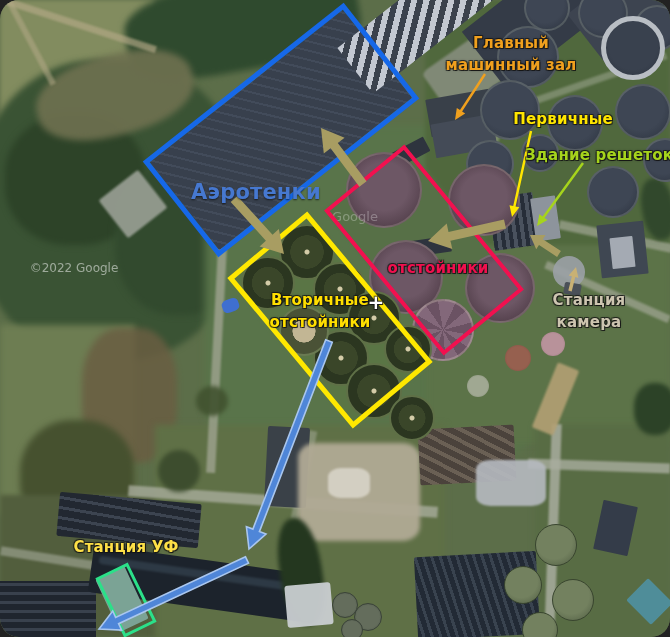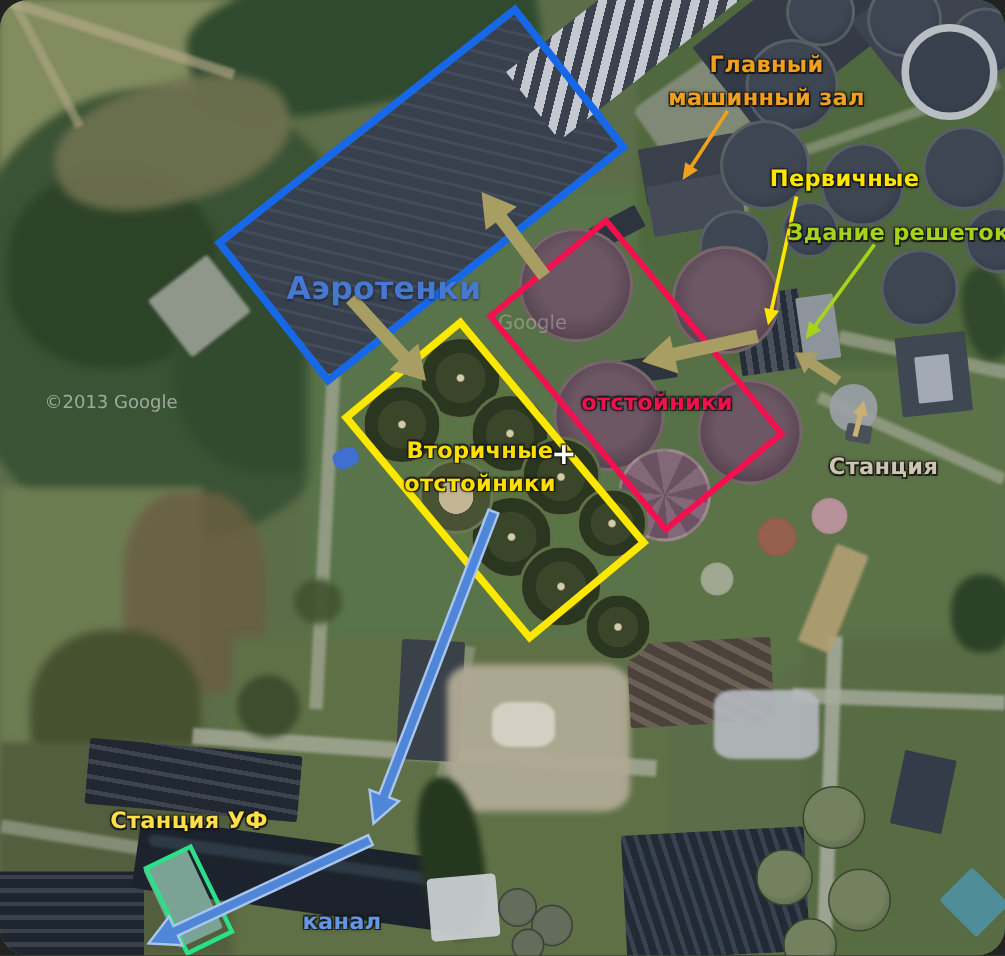--- a/index.html
+++ b/index.html
@@ -164,23 +164,23 @@
       </div>
       <div class="map-label" style="left: 320px; top: 311px; transform: translate(-50%, -50%); color: rgb(255, 223, 0); font-size: 15px; text-shadow: rgba(20, 20, 20, 0.85) 1px 1px 0px, rgba(20, 20, 20, 0.6) -1px -1px 0px, rgba(20, 20, 20, 0.6) 1px -1px 0px, rgba(20, 20, 20, 0.6) -1px 1px 0px, rgba(0, 0, 0, 0.5) 0px 0px 3px;">
         <span class="ln">Вторичные</span>
         <span class="ln">отстойники</span>
       </div>
       <div class="map-label" style="left: 376px; top: 302px; transform: translate(-50%, -50%); color: rgb(255, 255, 255); font-size: 20px; text-shadow: rgba(20, 20, 20, 0.85) 1px 1px 0px, rgba(20, 20, 20, 0.6) -1px -1px 0px, rgba(20, 20, 20, 0.6) 1px -1px 0px, rgba(20, 20, 20, 0.6) -1px 1px 0px, rgba(0, 0, 0, 0.5) 0px 0px 3px;">
         <span class="ln">+</span>
       </div>
       <div class="map-label" style="left: 589px; top: 311px; transform: translate(-50%, -50%); color: rgb(205, 197, 176); font-size: 15px; text-shadow: rgba(20, 20, 20, 0.85) 1px 1px 0px, rgba(20, 20, 20, 0.6) -1px -1px 0px, rgba(20, 20, 20, 0.6) 1px -1px 0px, rgba(20, 20, 20, 0.6) -1px 1px 0px, rgba(0, 0, 0, 0.5) 0px 0px 3px;">
         <span class="ln">Станция</span>
+        <span class="ln">камера</span>
       </div>
       <div class="map-label" style="left: 126px; top: 547px; transform: translate(-50%, -50%); color: #fde047; font-size: 15px; text-shadow: rgba(20, 20, 20, 0.85) 1px 1px 0px, rgba(20, 20, 20, 0.6) -1px -1px 0px, rgba(20, 20, 20, 0.6) 1px -1px 0px, rgba(20, 20, 20, 0.6) -1px 1px 0px, rgba(0, 0, 0, 0.5) 0px 0px 3px;">
         <span class="ln">Станция УФ</span>
       </div>
       <div class="map-label" style="left: 228px; top: 614px; transform: translate(-50%, -50%); color: rgb(100, 150, 228); font-size: 15px; text-shadow: rgba(20, 20, 20, 0.85) 1px 1px 0px, rgba(20, 20, 20, 0.6) -1px -1px 0px, rgba(20, 20, 20, 0.6) 1px -1px 0px, rgba(20, 20, 20, 0.6) -1px 1px 0px, rgba(0, 0, 0, 0.5) 0px 0px 3px;">
-        <span class="ln">канал</span>
       </div>
-      <div class="watermark" style="left: 74px; top: 268px; transform: translate(-50%, -50%); font-size: 12px; opacity: 0.5;">©2013 Google</div>
+      <div class="watermark" style="left: 74px; top: 268px; transform: translate(-50%, -50%); font-size: 12px; opacity: 0.5;">©2022 Google</div>
       <div class="watermark" style="left: 355px; top: 216px; transform: translate(-50%, -50%); font-size: 13px; opacity: 0.28;">Google</div>
     </div>
 </div>
 
 </body></html>

